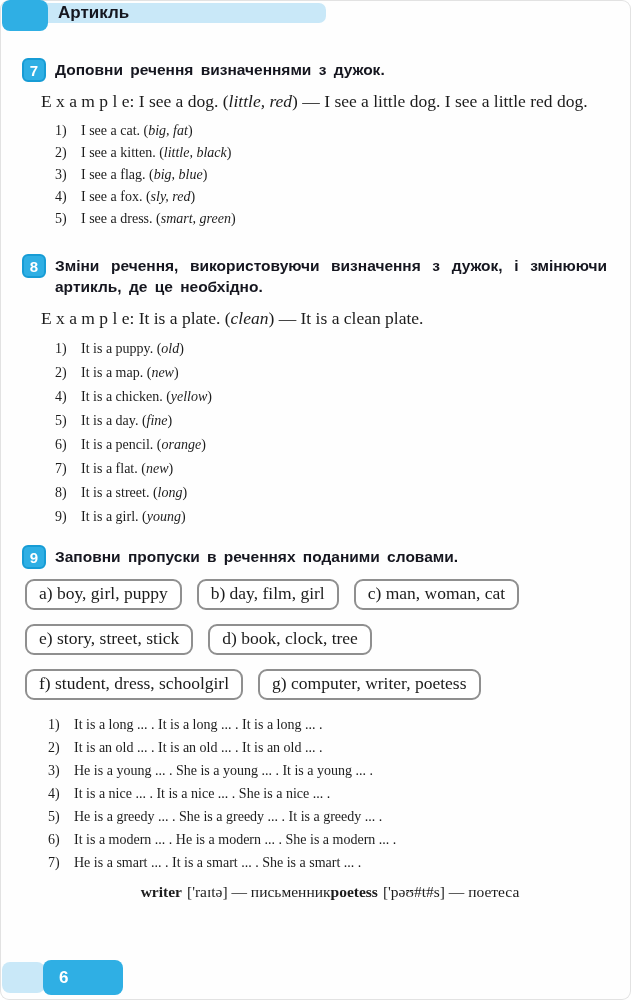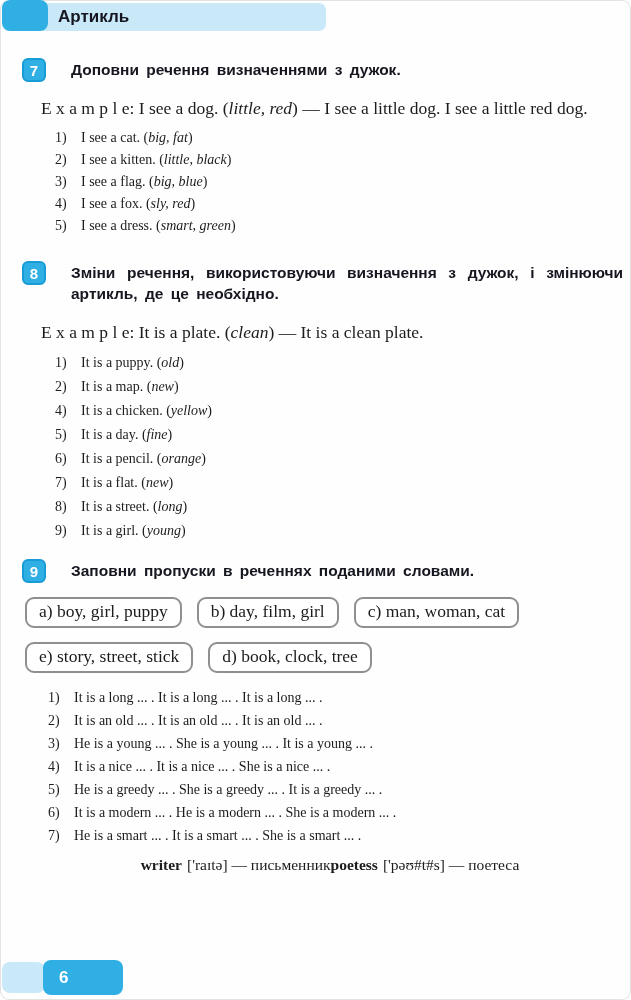--- a/index.html
+++ b/index.html
@@ -11,21 +11,21 @@
     border-radius: 9px;
     box-shadow: inset 0 0 0 1px #e2e2e2;
     overflow: hidden;
     font-family: "Liberation Serif", serif;
     color: #1c1c1c;
     box-sizing: border-box;
   }
   
   .header-bar {
     position: absolute; left: 38px; top: 3px;
-    width: 288px; height: 28px;
+    width: 288px; height: 20px;
     background: #c9e8f8; border-radius: 7px;
     display: flex; align-items: center; padding-left: 20px;
     box-sizing: border-box;
   }
   .header-title {
     font-family: "Liberation Sans", sans-serif;
     font-weight: bold; font-size: 17px; color: #15161f;
   }
   .header-tab {
     position: absolute; left: 2px; top: 0;
@@ -41,21 +41,21 @@
   .badge {
     position: absolute; left: 22px; top: -1px;
     width: 24px; height: 24px;
     background: #2fafe4; border: 2px solid #179cd5; border-radius: 6px;
     color: #ffffff; font-family: "Liberation Sans", sans-serif;
     font-weight: bold; font-size: 15px;
     display: flex; align-items: center; justify-content: center;
     box-sizing: border-box;
   }
   .task {
-    margin: 16px;
+    margin: 0;
     font-family: "Liberation Sans", sans-serif;
     font-weight: bold; font-size: 15.5px; line-height: 21px;
     color: #15161f; word-spacing: 3px;
   }
   .ex8 .task { text-align: justify; width: 552px; }
   .example {
     margin: 9px 0 0 -14px;
     padding-left: 110px; text-indent: -110px;
     font-size: 17.5px; line-height: 24px; width: 578px;
   }
@@ -150,20 +150,24 @@
       <div class="box-rows">
         <div class="box-row">
           <div class="word-box">a) boy, girl, puppy</div>
           <div class="word-box">b) day, film, girl</div>
           <div class="word-box">c) man, woman, cat</div>
         </div>
         <div class="box-row">
           <div class="word-box">e) story, street, stick</div>
           <div class="word-box">d) book, clock, tree</div>
         </div>
+        <div class="box-row">
+          <div class="word-box">f) student, dress, schoolgirl</div>
+          <div class="word-box">g) computer, writer, poetess</div>
+        </div>
       </div>
 
       <div class="items">
         <div class="item"><span class="num">1)</span><span>It is a long ... . It is a long ... . It is a long ... .</span></div>
         <div class="item"><span class="num">2)</span><span>It is an old ... . It is an old ... . It is an old ... .</span></div>
         <div class="item"><span class="num">3)</span><span>He is a young ... . She is a young ... . It is a young ... .</span></div>
         <div class="item"><span class="num">4)</span><span>It is a nice ... . It is a nice ... . She is a nice ... .</span></div>
         <div class="item"><span class="num">5)</span><span>He is a greedy ... . She is a greedy ... . It is a greedy ... .</span></div>
         <div class="item"><span class="num">6)</span><span>It is a modern ... . He is a modern ... . She is a modern ... .</span></div>
         <div class="item"><span class="num">7)</span><span>He is a smart ... . It is a smart ... . She is a smart ... .</span></div>

